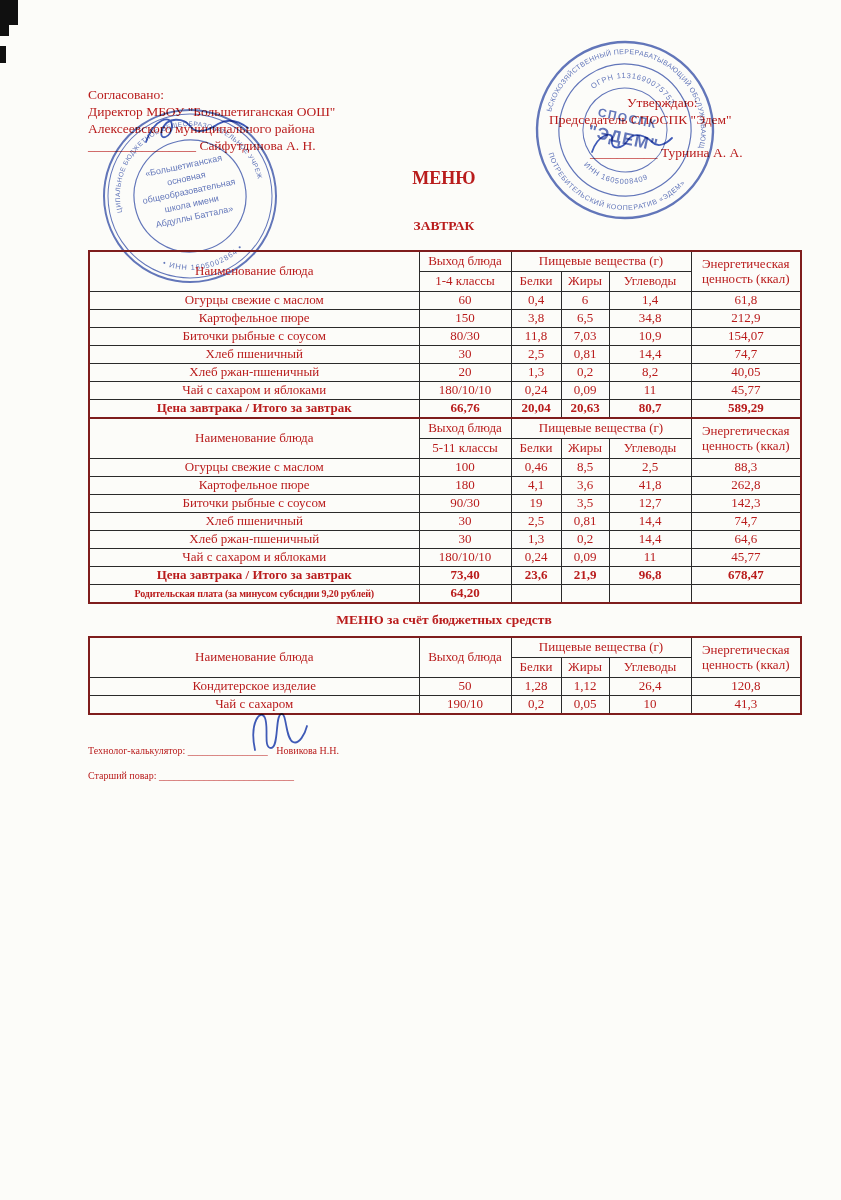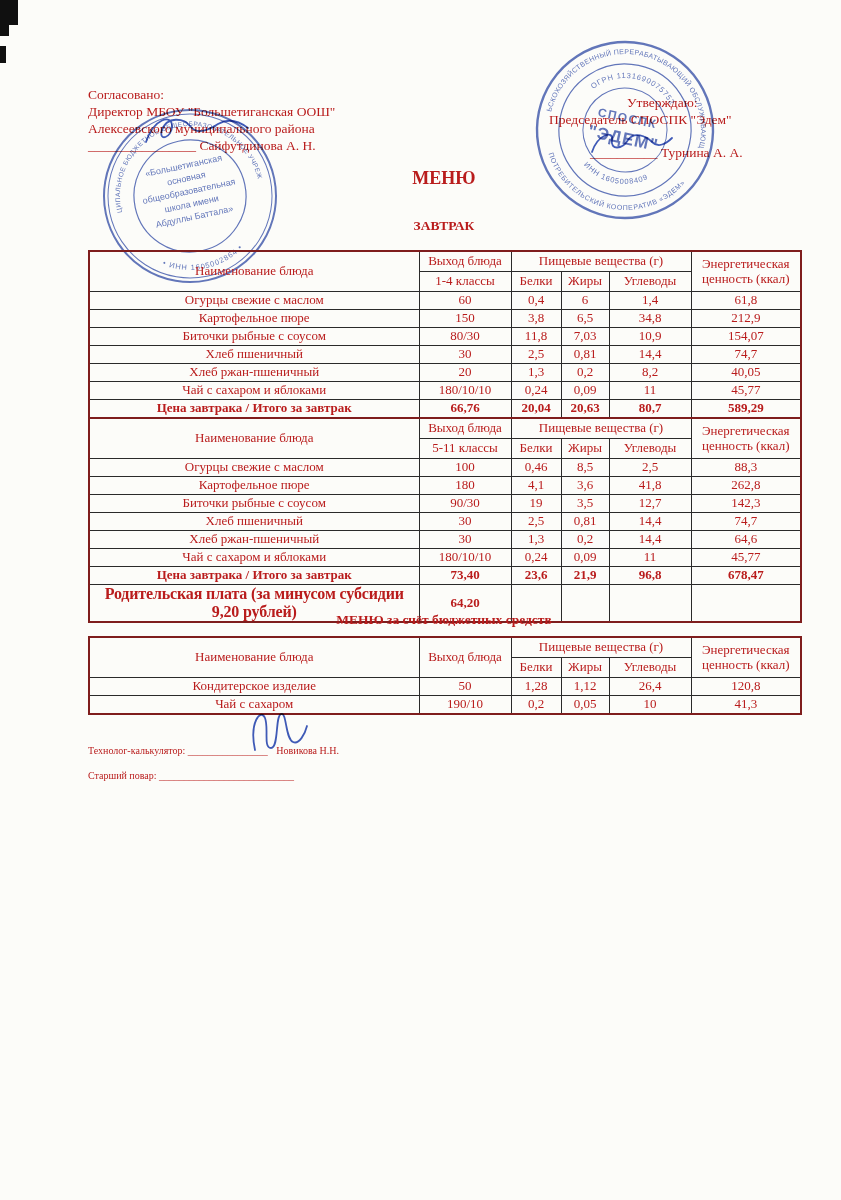--- a/index.html
+++ b/index.html
@@ -17,21 +17,21 @@
   .subtitle{font-size:13.5px}
 
   table.menu{border-collapse:collapse;table-layout:fixed;width:712px;background:transparent;border:2px solid #7f1d1d}
   .menu th,.menu td{border:1px solid #2a2a2a;font-size:13px;font-weight:400;padding:0 4px;height:17px;line-height:1.12;text-align:center;vertical-align:middle;overflow:hidden}
   .menu th{padding:1px 3px}
   .menu .tl{text-align:center}
   .menu .b{font-weight:400}
   tr.total td{font-weight:700}
   tr.total-center td.tl{text-align:center}
   tr.extra td{font-weight:700}
-  tr.extra td.tl{font-size:16px;letter-spacing:-0.15px}
+  tr.extra td.tl{font-size:10px;letter-spacing:-0.15px}
 
   .footer{font-size:10px;line-height:25px}
 
   .stamp{position:absolute;mix-blend-mode:multiply;opacity:.8}
   .sig{position:absolute;mix-blend-mode:multiply;opacity:.9}
 </style>
 </head>
 <body>
 
 <div class="page">

